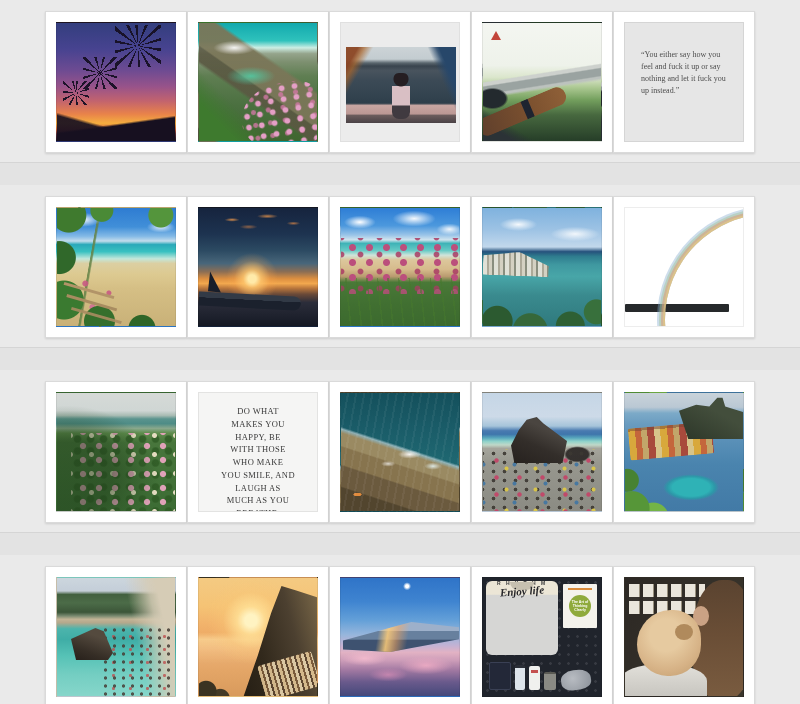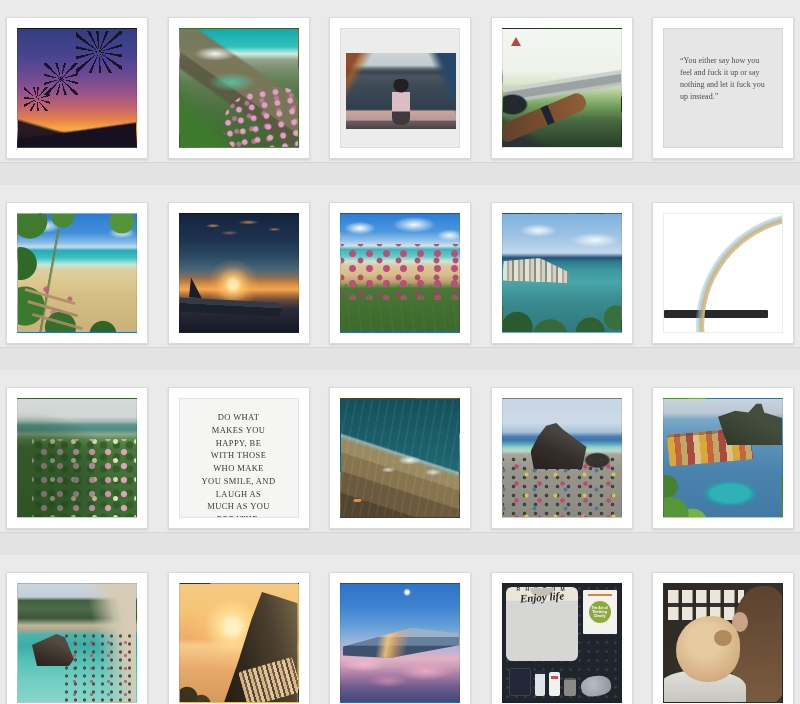--- a/index.html
+++ b/index.html
@@ -1,19 +1,19 @@
 <!DOCTYPE html>
 <html><head>
 <meta charset="utf-8">
 <style>
   html,body{margin:0;padding:0;}
   body{width:800px;height:704px;overflow:hidden;background:#e3e3e3;font-family:"Liberation Sans",sans-serif;}
   .band{height:162px;background:#eaeaea;border-bottom:1px solid #d5d5d5;}
   .gap{height:22px;background:#e3e3e3;}
-  .row{display:flex;justify-content:space-between;padding:17px 6px 0 6px;}
+  .row{display:flex;justify-content:center;padding:11px 6px 0 6px;}
   figure{margin:0;}
   .card{width:142px;height:142px;box-sizing:border-box;background:#fff;border:1px solid #dadada;
         box-shadow:0 1px 2px rgba(0,0,0,.12);padding:10px;cursor:pointer;}
   .im{position:relative;width:120px;height:120px;box-sizing:border-box;overflow:hidden;
       border:1px solid rgba(0,0,0,.07);}
   .im>*{position:absolute;}
 
   
   .p1 .im{background:
     repeating-conic-gradient(from -8deg at 50% 50%, rgba(22,16,36,.95) 0 7deg, rgba(0,0,0,0) 7deg 26deg) 58px 2px/46px 42px no-repeat,

